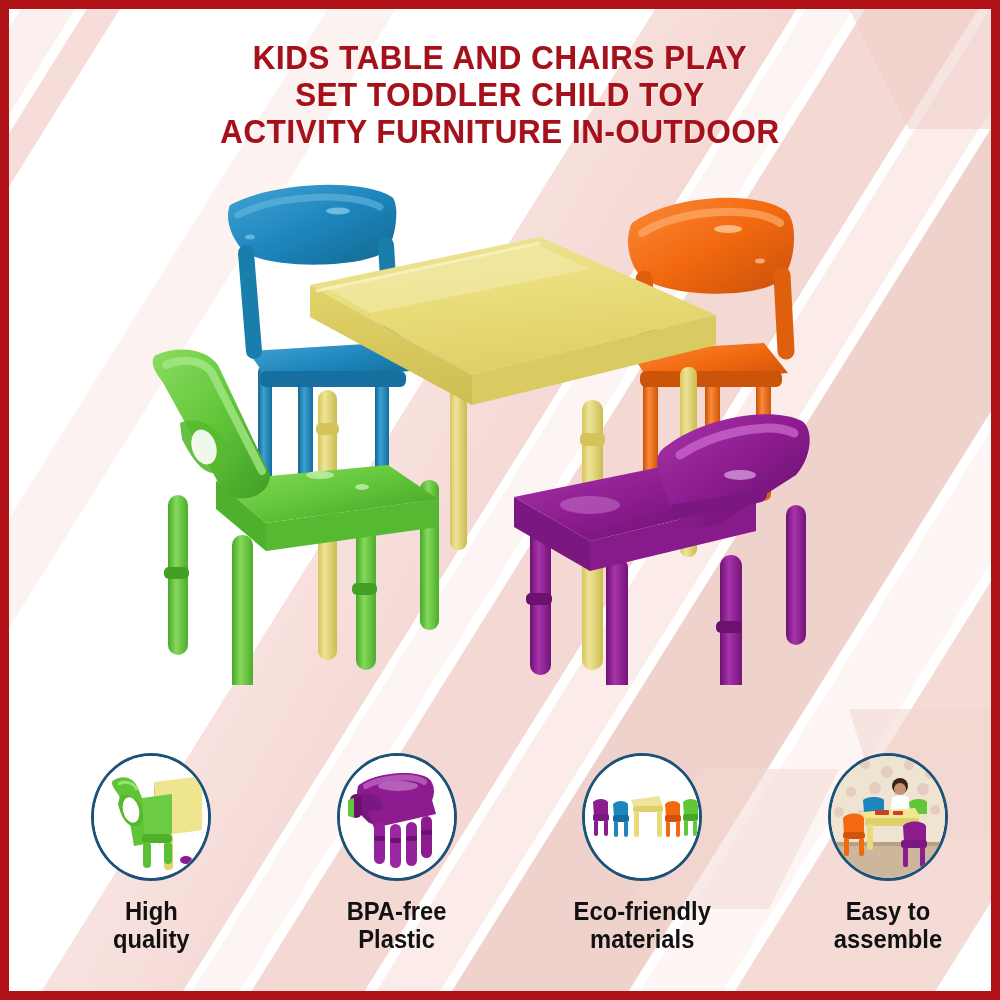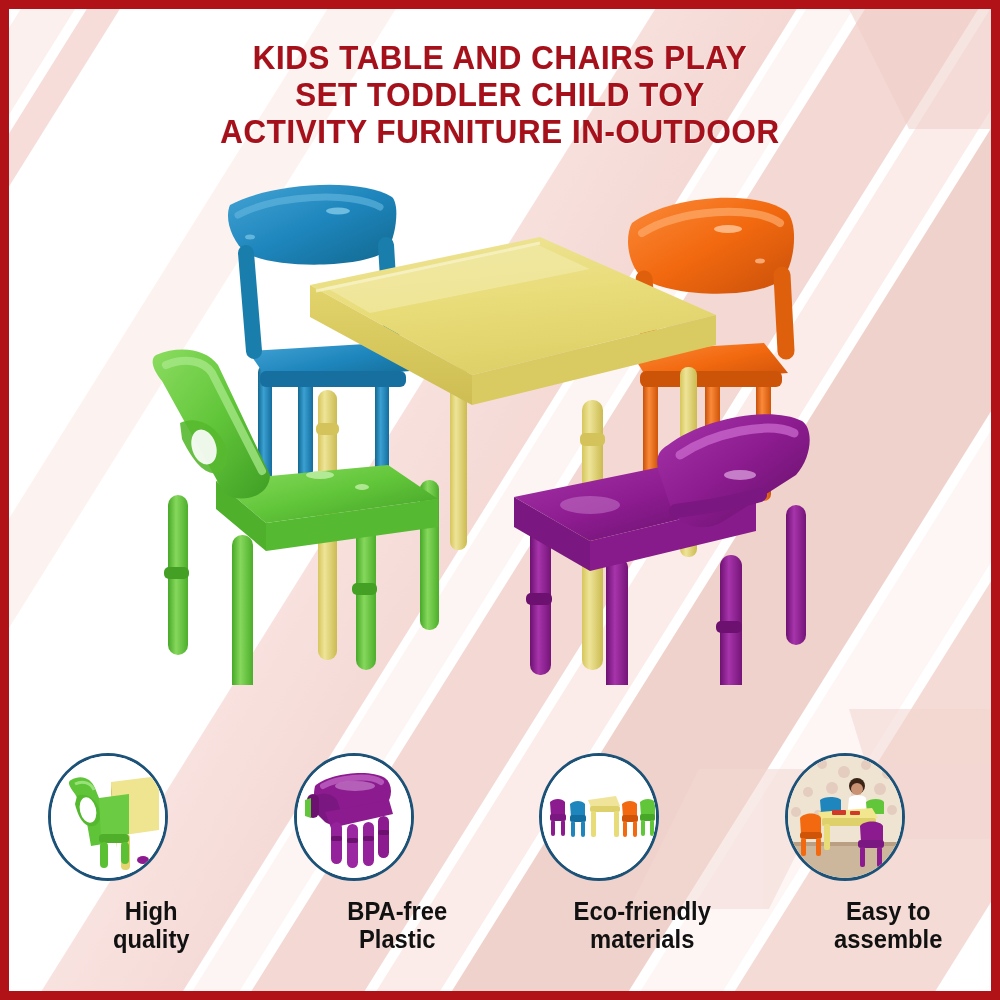--- a/index.html
+++ b/index.html
@@ -78,20 +78,21 @@
     top: 745px;
     width: 982px;
     height: 245px;
     z-index: 30;
     display: flex;
   }
   .feature {
     flex: 1 1 0;
     display: flex;
     flex-direction: column;
+    align-items: center;
     padding-left: 39px;
   }
   .feature-circle {
     width: 114px;
     height: 122px;
     border: 3px solid #1d5278;
     border-radius: 50%;
     overflow: hidden;
     position: relative;
     background: #ffffff;

